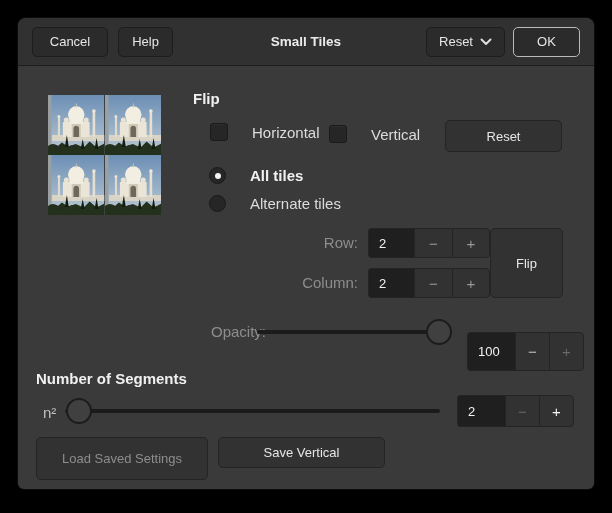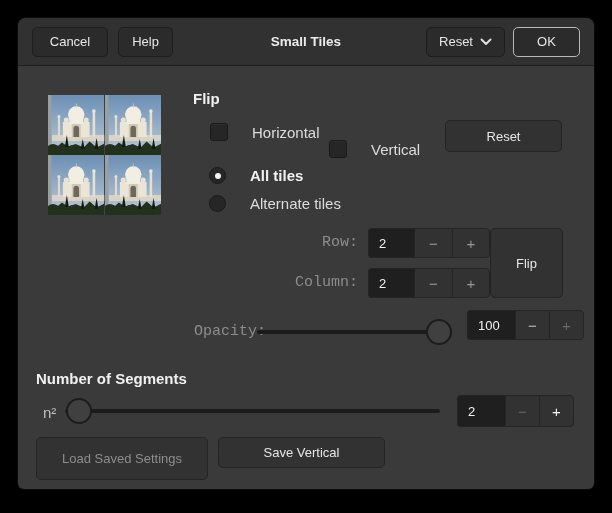--- a/index.html
+++ b/index.html
@@ -17,21 +17,21 @@
   .hbtn.resetmenu{width:79px;margin-right:8px;gap:7px;}
   .hbtn.ok{width:67px;border:1px solid #b9b9b9;}
   .title{position:absolute;left:0;right:0;text-align:center;color:#ebebeb;
     font-size:13.5px;font-weight:bold;pointer-events:none;}
   .hspacer{margin-left:auto;display:flex;align-items:center;}
   .chev{display:block;}
   
   .abs{position:absolute;box-sizing:border-box;}
   .lbl{font-size:15px;color:#dcdcdc;white-space:nowrap;}
   .lbl.bold{font-weight:bold;color:#f0f0f0;}
-  .lbl.dim{color:#8d8d8d;font-family:Liberation Mono, monospace;}
+  .lbl.dim{color:#8d8d8d;}
   
   .preview{left:30px;top:77px;width:113px;height:120px;display:grid;
     grid-template-columns:1fr 1fr;grid-template-rows:1fr 1fr;background:#222;}
   .preview svg{display:block;width:100%;height:100%;}
   
   .chkgrp,.radgrp{display:flex;align-items:flex-end;gap:24px;}
   .chk{width:16px;height:16px;background:#262626;border:1px solid #1a1a1a;border-radius:3px;
     box-shadow:inset 0 1px 0 rgba(255,255,255,.04);}
   .radio{width:17px;height:17px;border-radius:50%;background:#262626;border:1px solid #1a1a1a;
     position:relative;box-sizing:border-box;}
@@ -127,21 +127,21 @@
         <use href="#taj"></use>
       </svg>
   </div>
 
   <div class="abs lbl bold" style="left:175px;top:72px;">Flip</div>
 
   <div class="abs chkgrp" style="left:192px;top:105px;">
     <span class="chk"></span>
     <span class="lbl">Horizontal</span>
   </div>
-  <div class="abs chkgrp" style="left:311px;top:122px;">
+  <div class="abs chkgrp" style="left:311px;top:107px;">
     <span class="chk"></span>
     <span class="lbl">Vertical</span>
   </div>
   <div class="abs btn" style="left:427px;top:102px;width:117px;height:32px;">Reset</div>
 
   <div class="abs radgrp" style="left:191px;top:149px;">
     <span class="radio sel"></span>
     <span class="lbl bold">All tiles</span>
   </div>
   <div class="abs radgrp" style="left:191px;top:177px;">
@@ -161,21 +161,21 @@
     <div class="entry" style="width:46px;">2</div>
     <div class="sbtn minus g-mid" style="width:38px;">−</div>
     <div class="sbtn plus g-mid" style="width:38px;">+</div>
   </div>
 
   <div class="abs btn" style="left:472px;top:210px;width:73px;height:70px;">Flip</div>
 
   <div class="abs lbl dim" style="left:150px;top:299px;width:98px;height:30px;line-height:30px;text-align:right;">Opacity:</div>
   <div class="abs track" style="left:239px;top:312px;width:195px;"></div>
   <div class="abs handle" style="left:408px;top:301px;"></div>
-  <div class="abs spin" style="left:449px;top:292px;height:30px;">
+  <div class="abs spin" style="left:449px;top:314px;height:39px;">
     <div class="entry" style="width:48px;">100</div>
     <div class="sbtn minus g-soft" style="width:34px;">−</div>
     <div class="sbtn plus g-lo" style="width:35px;">+</div>
   </div>
 
   <div class="abs lbl bold" style="left:18px;top:352px;">Number of Segments</div>
   <div class="abs lbl" style="left:25px;top:386px;color:#c0c0c0;">n²</div>
   <div class="abs track" style="left:47px;top:391px;width:375px;"></div>
   <div class="abs handle" style="left:48px;top:380px;"></div>
   <div class="abs spin" style="left:439px;top:377px;height:32px;">

